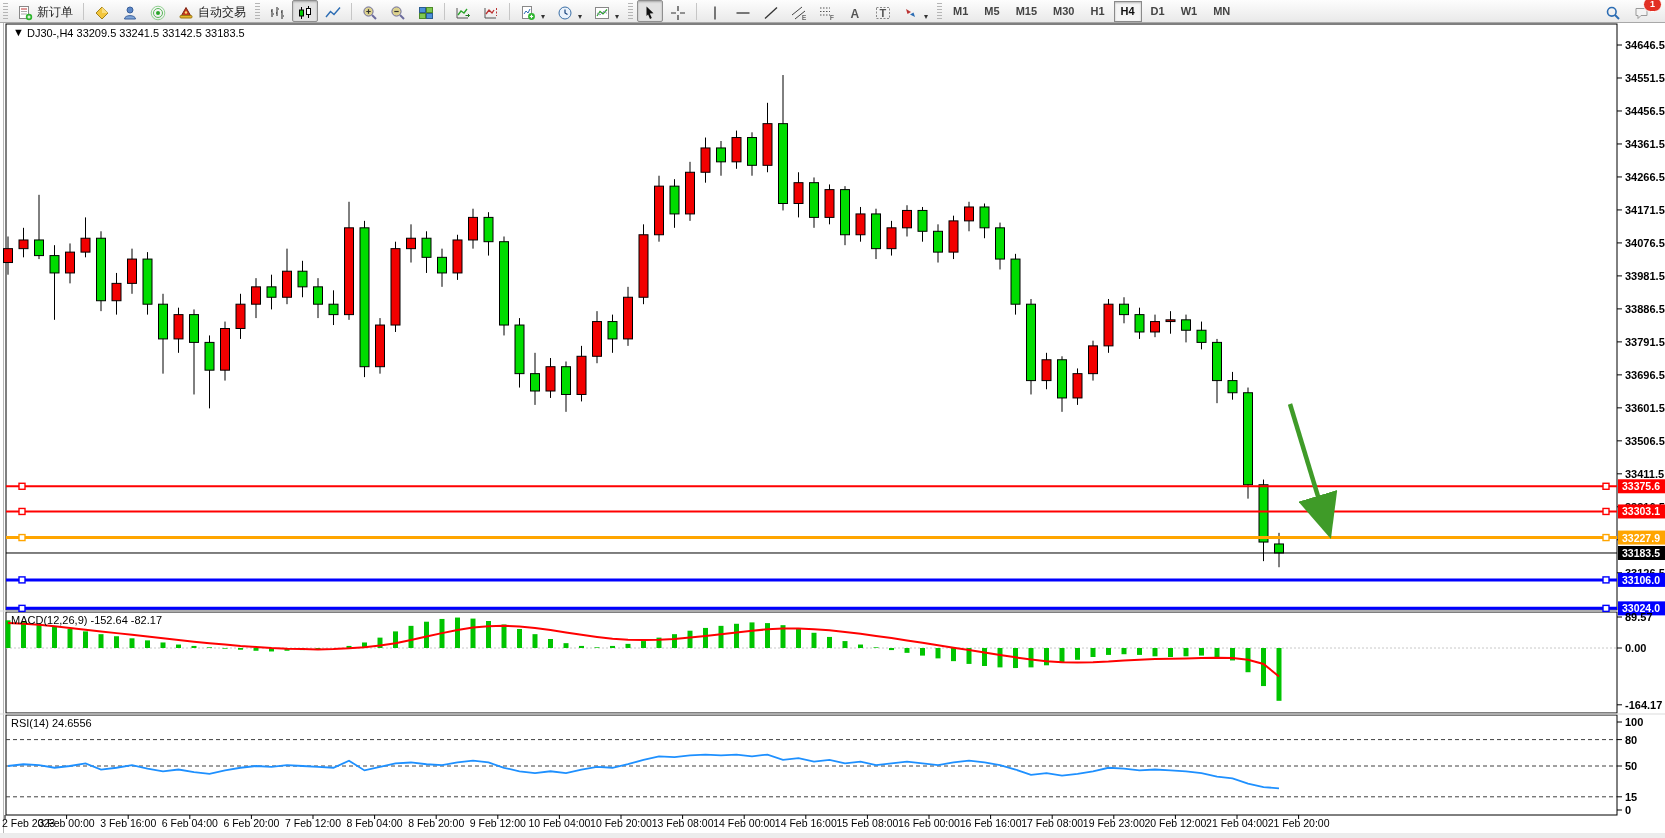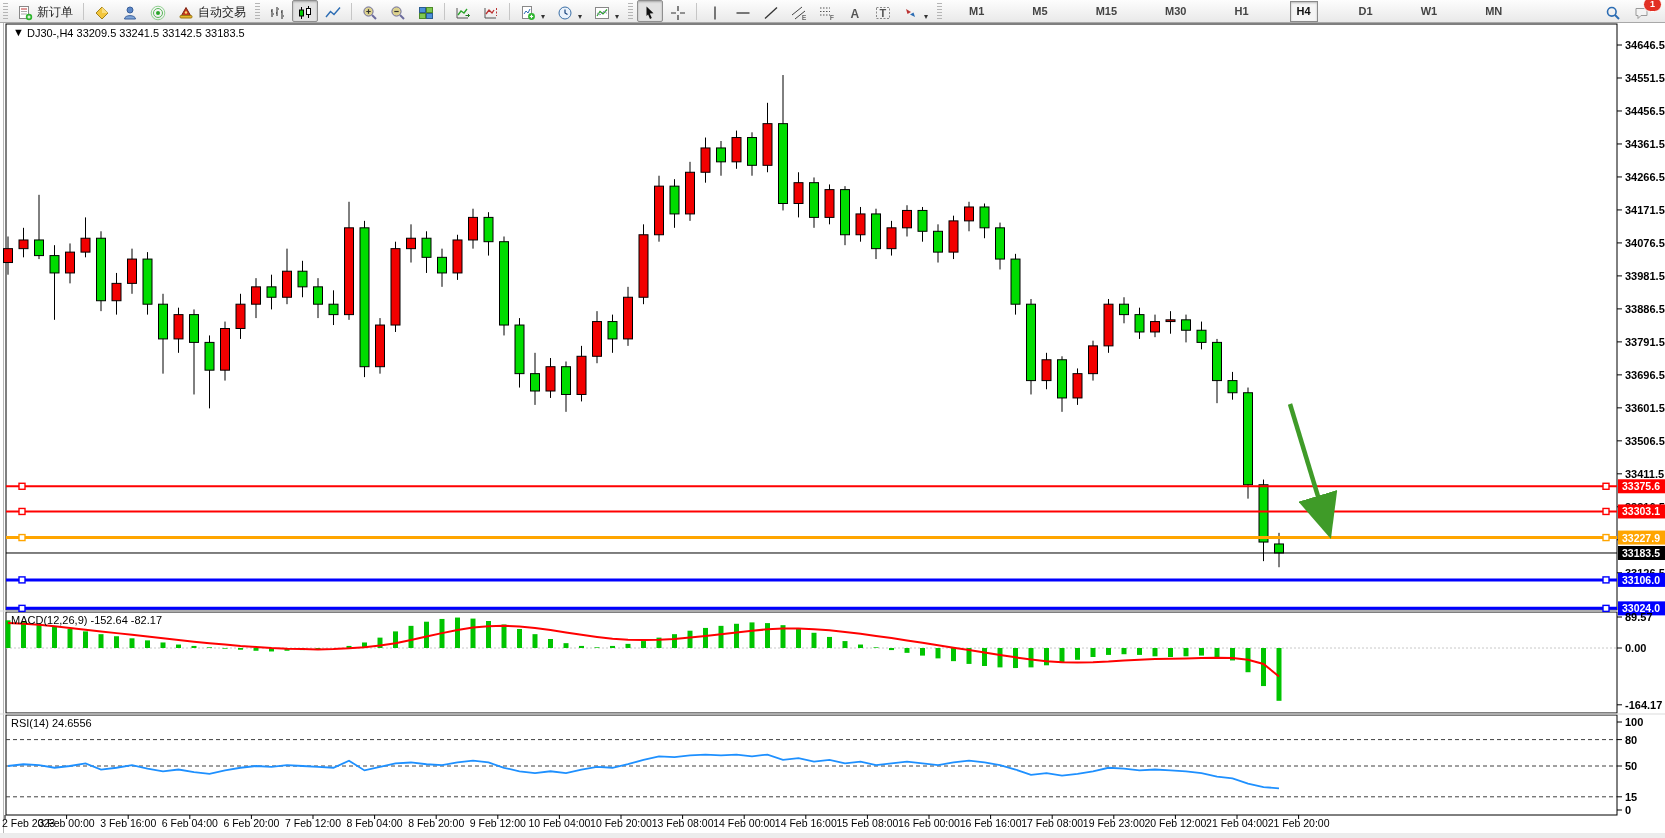--- a/index.html
+++ b/index.html
@@ -9,21 +9,21 @@
     background:linear-gradient(#fdfdfd,#e9e9e9);border-bottom:1px solid #a8a8a8;
     display:flex;align-items:center;font-size:12px;color:#222;box-sizing:border-box}
   .tb-btn{height:20px;display:flex;align-items:flex-end;gap:4px;padding:0 4px;margin:0 1px;
     border:1px solid transparent;border-radius:2px;cursor:default;white-space:nowrap}
   .tb-btn.active{background:#e2e2e2;border:1px solid #8f8f8f;box-shadow:inset 0 1px 2px rgba(0,0,0,.25)}
   .tb-sep{width:1px;height:17px;background:#c6c6c6;margin:0 4px}
   .tb-grip{width:5px;height:16px;margin:0 3px;
     background-image:repeating-linear-gradient(#b5b5b5 0 1px,transparent 1px 3px);
     background-size:1px 100%;background-repeat:repeat-x}
   .tf{font-weight:700;font-size:11px;color:#444;padding:0 6px;height:19px;line-height:19px;
-    border:1px solid transparent;margin:0 17px}
+    border:1px solid transparent;margin:0 1px}
   .tf.active{border:1px solid #8a8a8a;background:#f5f5f5;box-shadow:inset 0 1px 2px rgba(0,0,0,.25);color:#111}
   .spacer{flex:1}
   .ic{display:block}
   .caret{font-size:8px;color:#333;margin-left:1px}
   .badge-wrap{position:relative;margin:0 10px 0 2px}
   .badge{position:absolute;top:-4px;right:-8px;min-width:13px;height:13px;border-radius:8px;
     background:#e23024;color:#fff;font-size:9px;font-weight:700;line-height:13px;text-align:center;
     padding:0 2px;border:1px solid #fff}
   
   text{font-family:"Liberation Sans",sans-serif}

